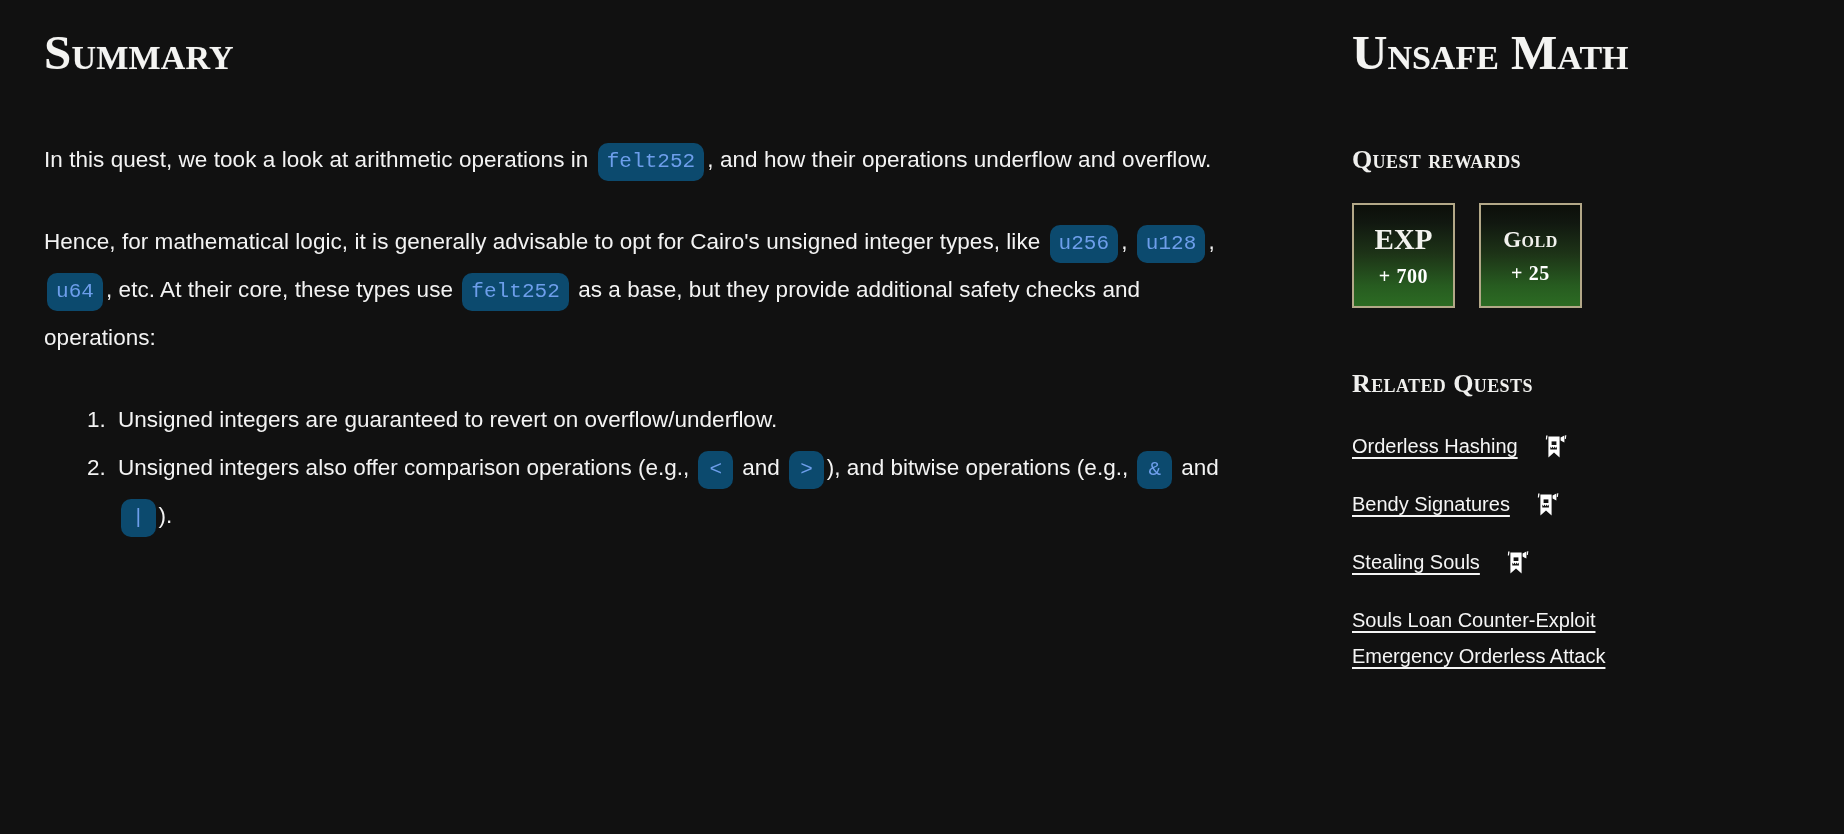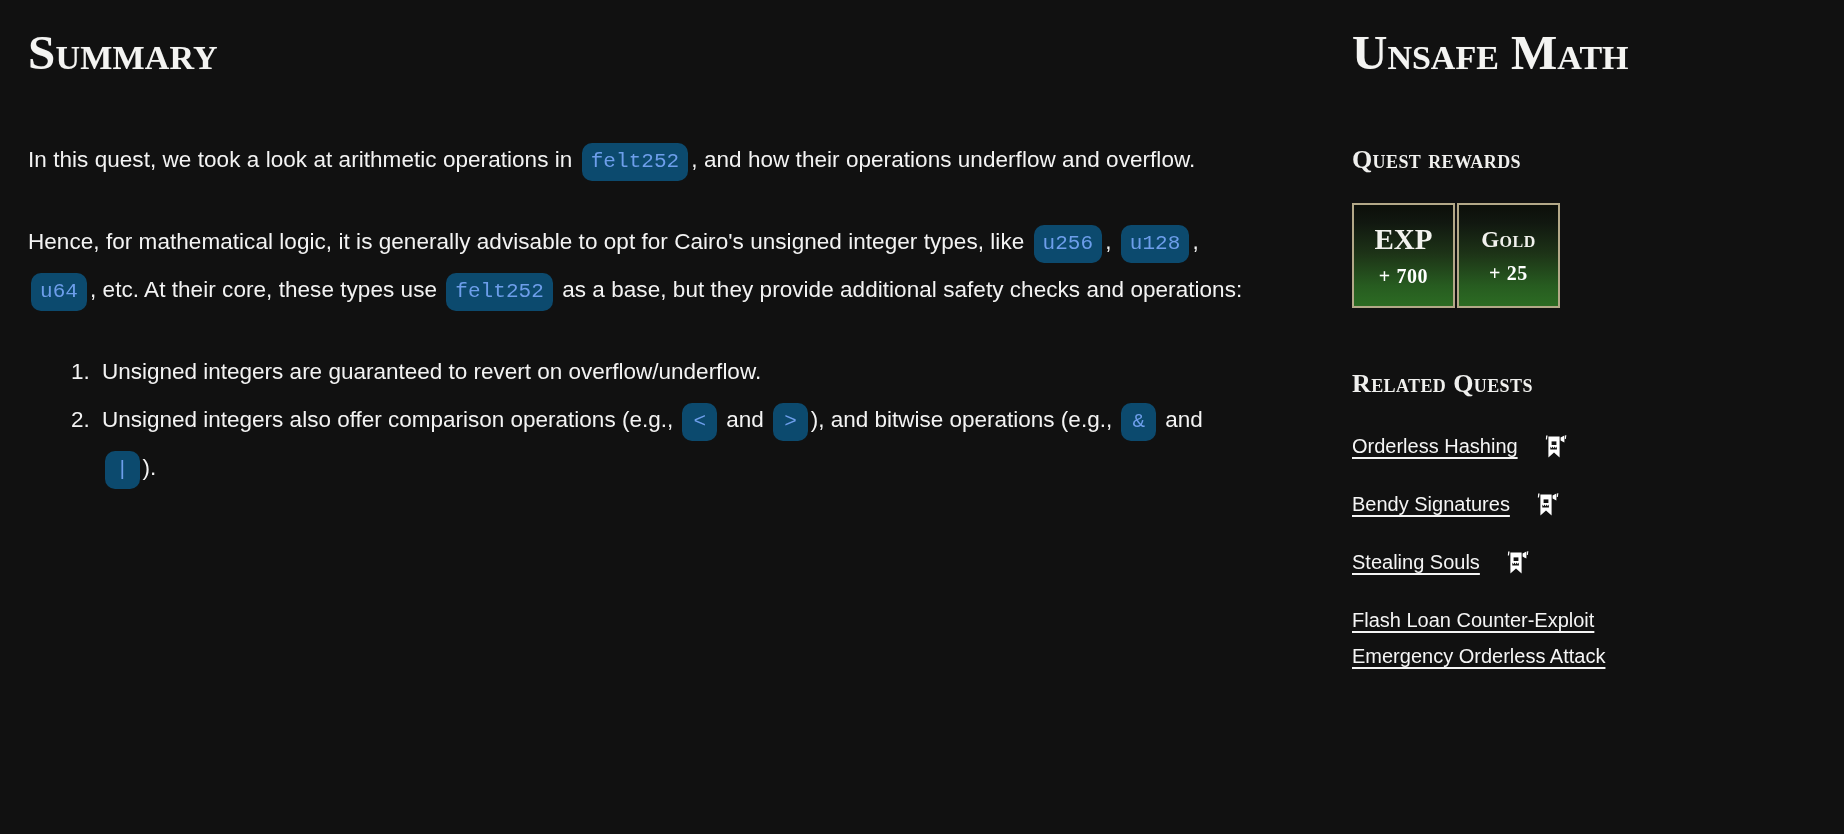--- a/index.html
+++ b/index.html
@@ -22,21 +22,21 @@
     height: 834px;
     background: #111111;
     display: flex;
     box-sizing: border-box;
   }
 
   
   .main-col {
     width: 1290px;
     box-sizing: border-box;
-    padding: 26px 40px 0 28px;
+    padding: 26px 40px 0 44px;
   }
 
   .doc-title {
     font-family: "Liberation Serif", serif;
     font-variant: small-caps;
     font-weight: 700;
     font-size: 49px;
     line-height: 1.1;
     letter-spacing: 0.2px;
     color: #f4f4f2;
@@ -109,21 +109,21 @@
     font-weight: 700;
     font-size: 26px;
     line-height: 1.1;
     letter-spacing: 0.4px;
     color: #f0f0ee;
     margin: 0 0 29px 0;
   }
 
   .rewards-row {
     display: flex;
-    gap: 2px;
+    gap: 24px;
     margin-bottom: 62px;
   }
 
   .reward-card {
     width: 103px;
     height: 105px;
     box-sizing: border-box;
     border: 2px solid #b3a888;
     background: linear-gradient(to bottom, #0c0f0a 0%, #111810 18%, #1d3317 48%, #275c20 80%, #2c6b23 100%);
     display: flex;
@@ -286,21 +286,21 @@
             <rect x="11.6" y="8.4" width="4.8" height="3.6" fill="#111111"></rect>
             <path fill="#111111" d="M10.3 13.4 L11.4 15.2 L12.5 13.4 L13.6 15.2 L14.7 13.4 L15.8 15.2 L16.9 13.4 L16.9 16.4 L10.3 16.4 Z"></path>
             <path fill="#ffffff" d="M20.6 4.6 L24.4 2.6 L24.4 9.6 L20.6 7.6 Z"></path>
             <path fill="#ffffff" d="M6.2 2.6 L7.6 2.6 L7.0 6.4 L5.8 6.4 Z"></path>
             <path fill="#ffffff" d="M25.2 2.2 L26.4 2.2 L25.8 6.0 L24.8 6.0 Z"></path>
           </svg>
         </span>
       </div>
 
       <div class="quest-row tight">
-        <span class="quest-link wrap">Flash Loan Counter-Exploit</span>
+        <span class="quest-link wrap">Souls Loan Counter-Exploit</span>
       </div>
 
       <div class="quest-row tight">
         <span class="quest-link wrap">Emergency Orderless Attack</span>
       </div>
 
     </div>
 
   </div>
 </div>

